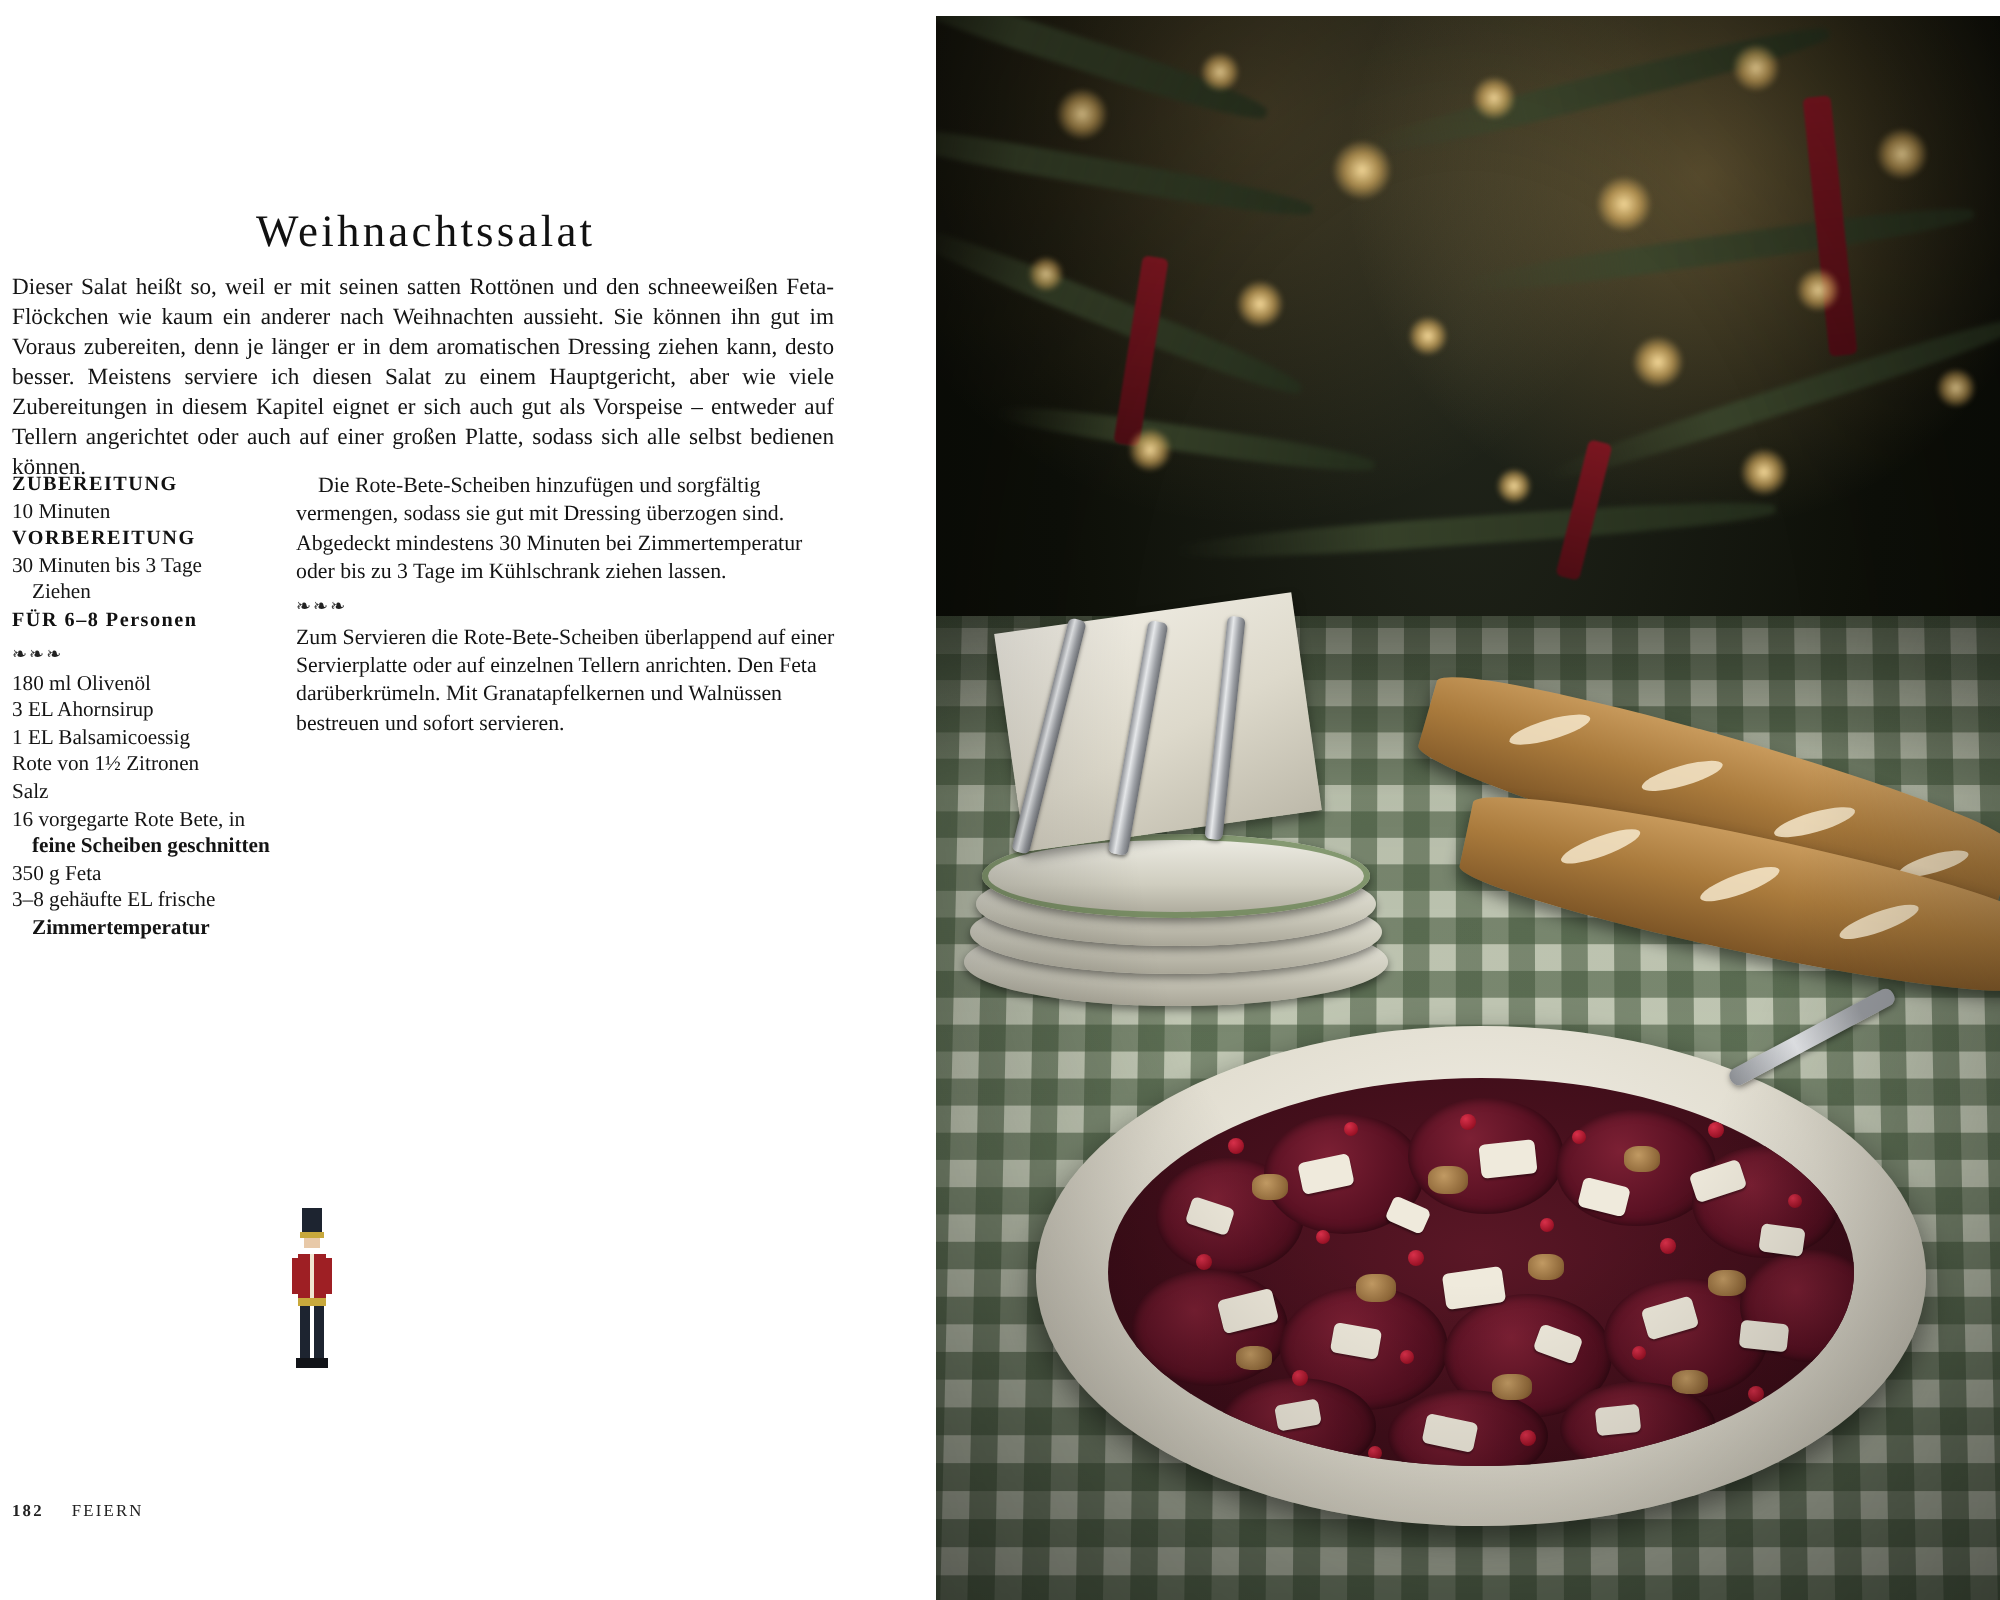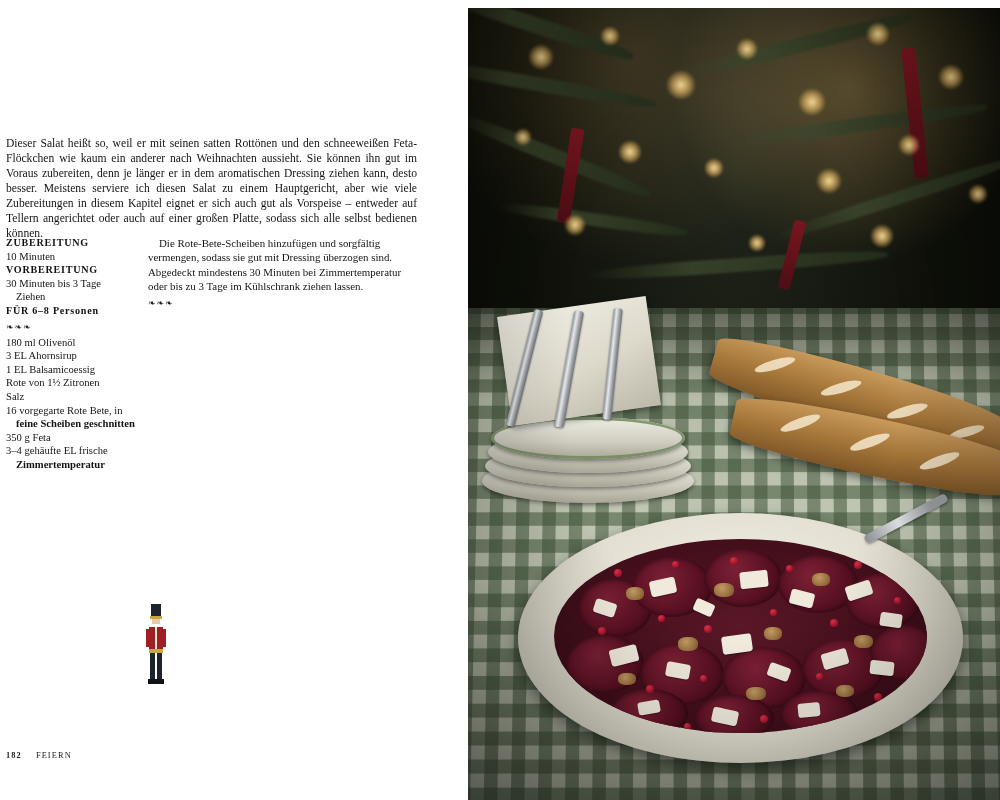--- a/index.html
+++ b/index.html
@@ -300,20 +300,21 @@
     background: radial-gradient(ellipse at 50% 45%, rgba(0,0,0,0) 45%, rgba(0,0,0,0.38) 100%);
   }
 </style>
 </head>
 <body>
 
 <div class="page">
 
   <div class="left-page">
 
+    <h1 class="recipe-title">Weihnachtssalat</h1>
 
     <p class="intro">Dieser Salat heißt so, weil er mit seinen satten Rottönen und den schneeweißen Feta-Flöckchen wie kaum ein anderer nach Weihnachten aussieht. Sie können ihn gut im Voraus zubereiten, denn je länger er in dem aromatischen Dressing ziehen kann, desto besser. Meistens serviere ich diesen Salat zu einem Hauptgericht, aber wie viele Zubereitungen in diesem Kapitel eignet er sich auch gut als Vorspeise – entweder auf Tellern angerichtet oder auch auf einer großen Platte, sodass sich alle selbst bedienen können.</p>
 
     <div class="columns">
 
       <div class="col-left">
 
         <div class="meta-head">ZUBEREITUNG</div>
         <div class="meta-val">10 Minuten</div>
 
@@ -329,28 +330,29 @@
         <div class="ing-line"><span>3 EL Ahornsirup</span></div>
         <div class="ing-line"><span>1 EL Balsamicoessig</span></div>
         <div class="ing-line"><span>Rote von 1½ Zitronen</span></div>
         <div class="ing-line"><span>Salz</span></div>
         <div class="ing-line">
           <span>16 vorgegarte Rote Bete, in</span>
           <span class="cont">feine Scheiben geschnitten</span>
         </div>
         <div class="ing-line"><span>350 g Feta</span></div>
         <div class="ing-line">
-          <span>3–4 gehäufte EL frische</span>
+          <span>3–8 gehäufte EL frische</span>
           <span class="cont">Zimmertemperatur</span>
         </div>
       </div>
 
       <div class="col-right">
         <p class="para indent-first">Die Rote-Bete-Scheiben hinzufügen und sorgfältig vermengen, sodass sie gut mit Dressing überzogen sind. Abgedeckt mindestens 30 Minuten bei Zimmertemperatur oder bis zu 3 Tage im Kühlschrank ziehen lassen.</p>
         <div class="ornament">❧❧❧</div>
+        <p class="para">Zum Servieren die Rote-Bete-Scheiben überlappend auf einer Servierplatte oder auf einzelnen Tellern anrichten. Den Feta darüberkrümeln. Mit Granatapfelkernen und Walnüssen bestreuen und sofort servieren.</p>
       </div>
     </div>
 
     <div class="nutcracker">
       <svg viewBox="0 0 24 92" width="24" height="92" aria-hidden="true">
         <rect x="7" y="0" width="10" height="13" fill="#1d2430"></rect>
         <rect x="6" y="12" width="12" height="3" fill="#c8a83c"></rect>
         <rect x="8" y="15" width="8" height="7" fill="#e8c9a8"></rect>
         <rect x="8" y="20" width="8" height="3" fill="#ffffff"></rect>
         <rect x="5" y="23" width="14" height="22" fill="#9e1f24"></rect>

